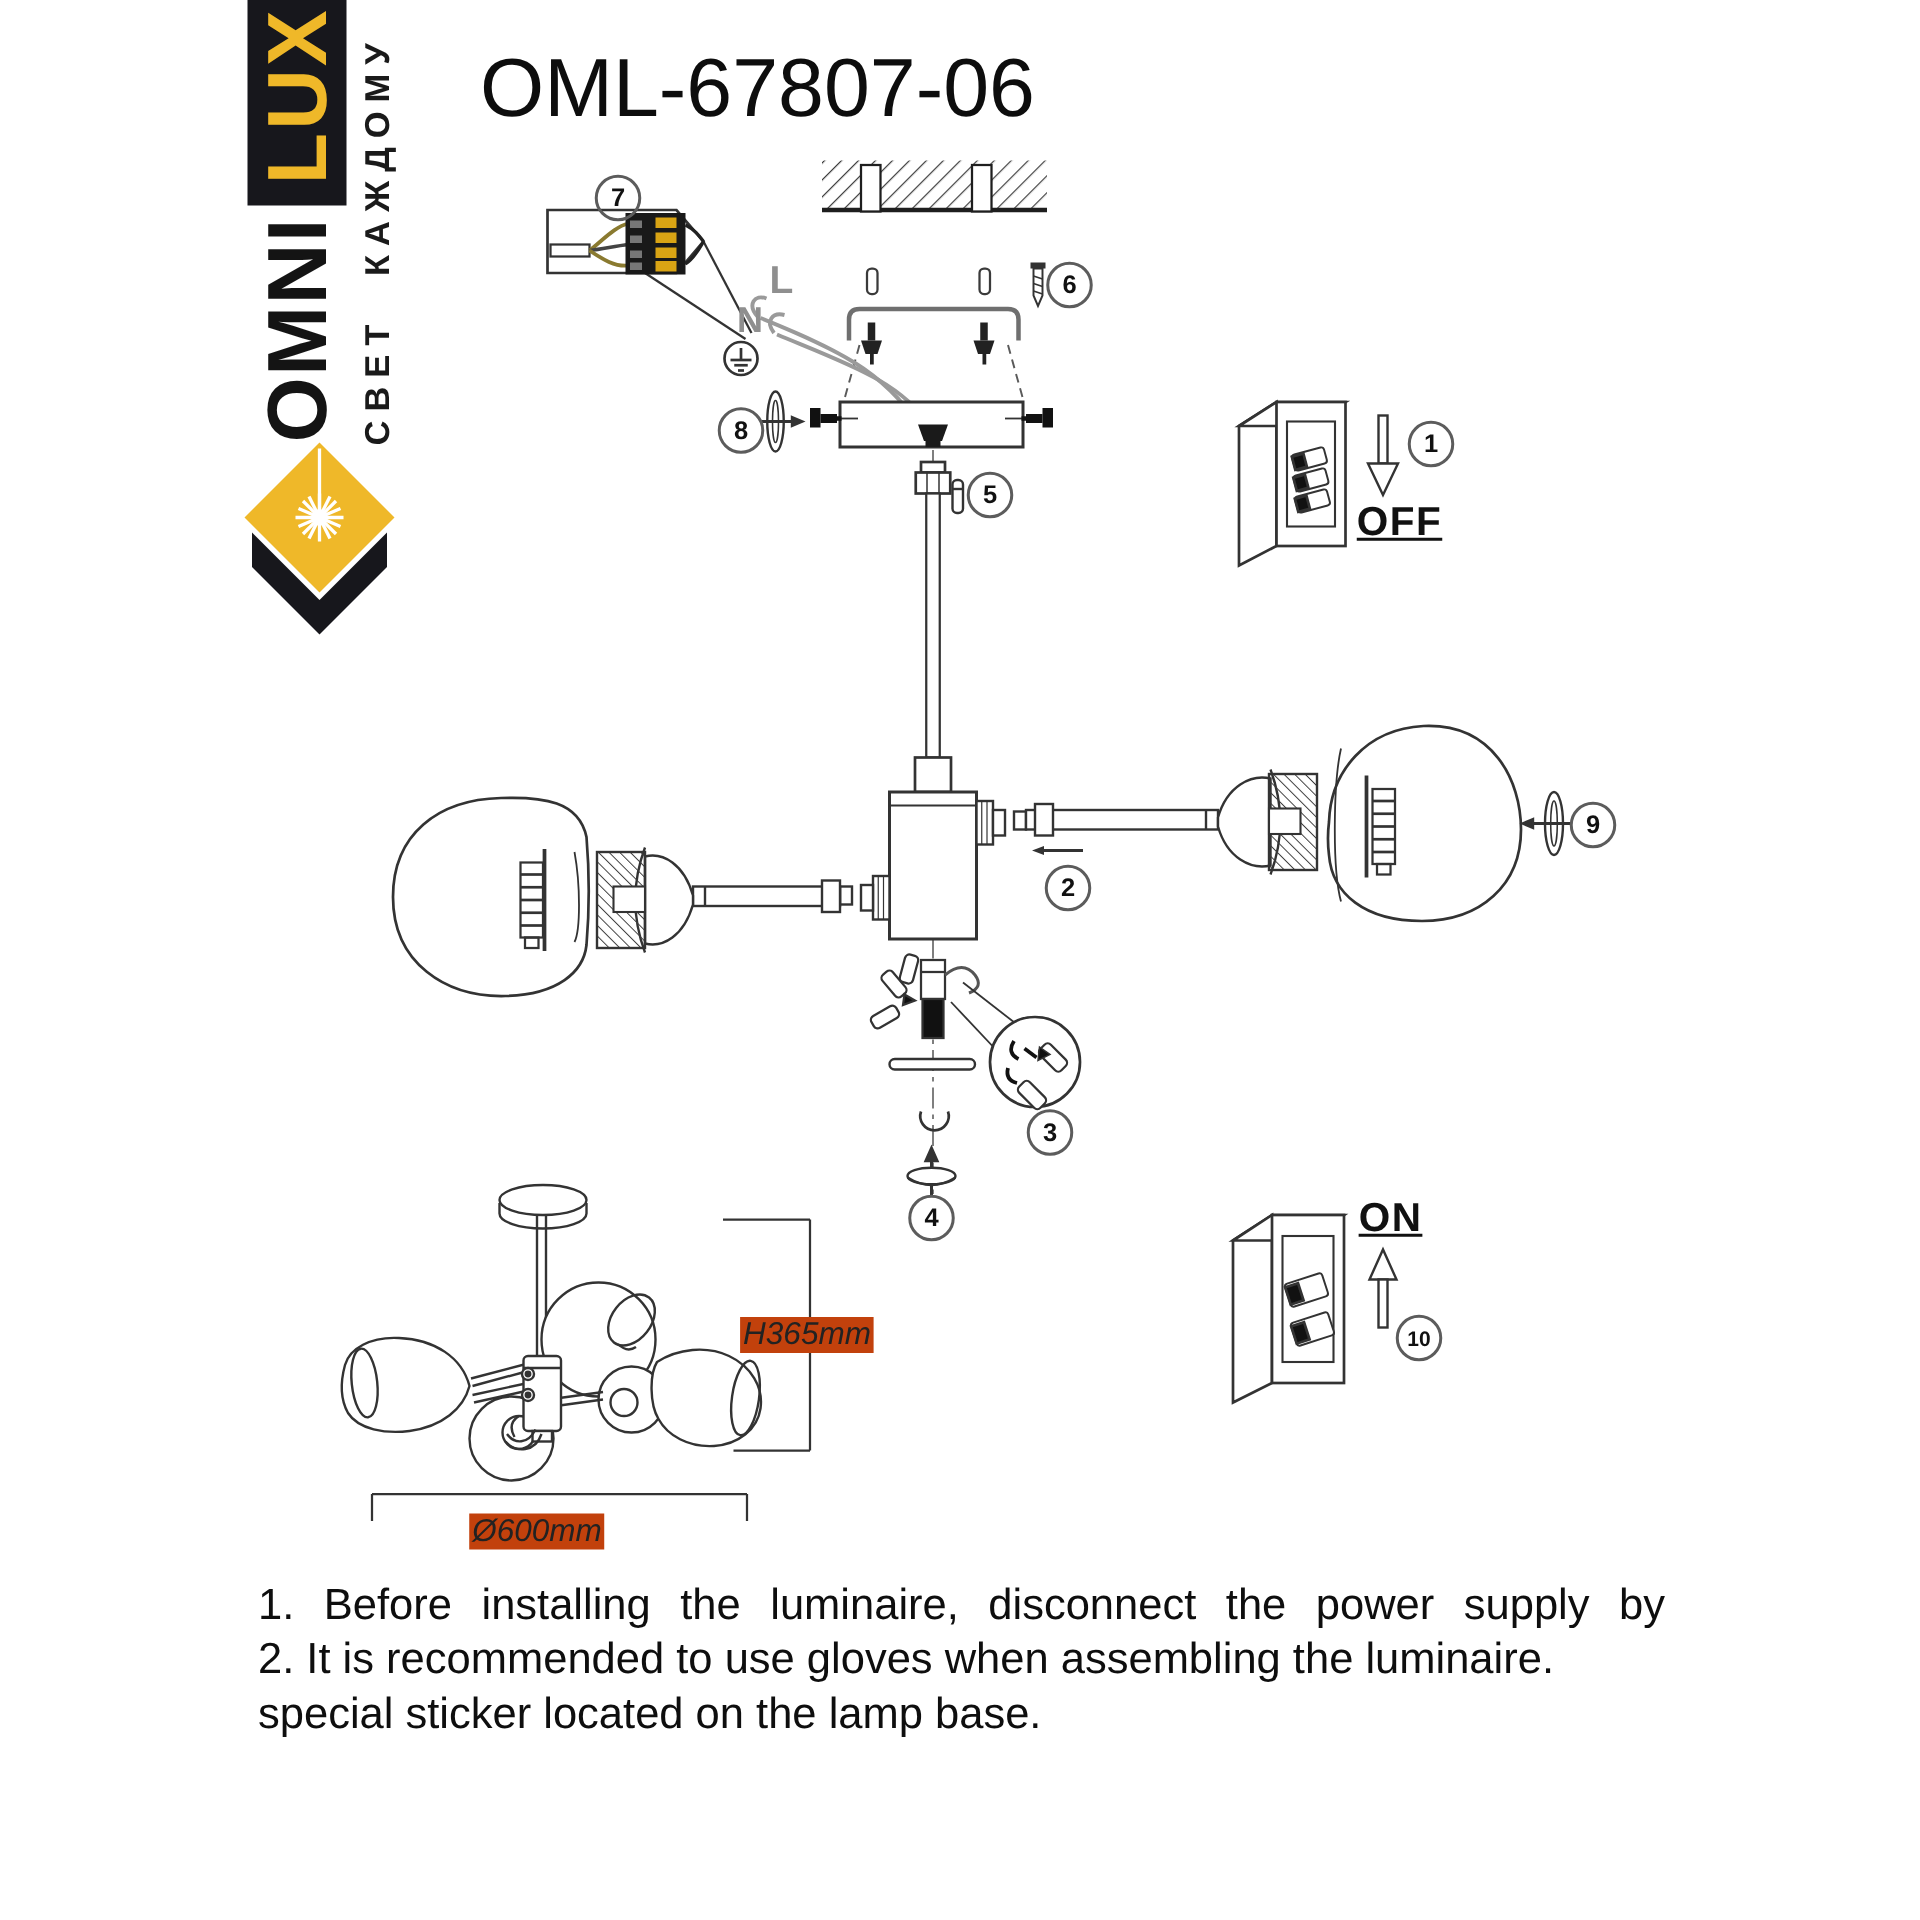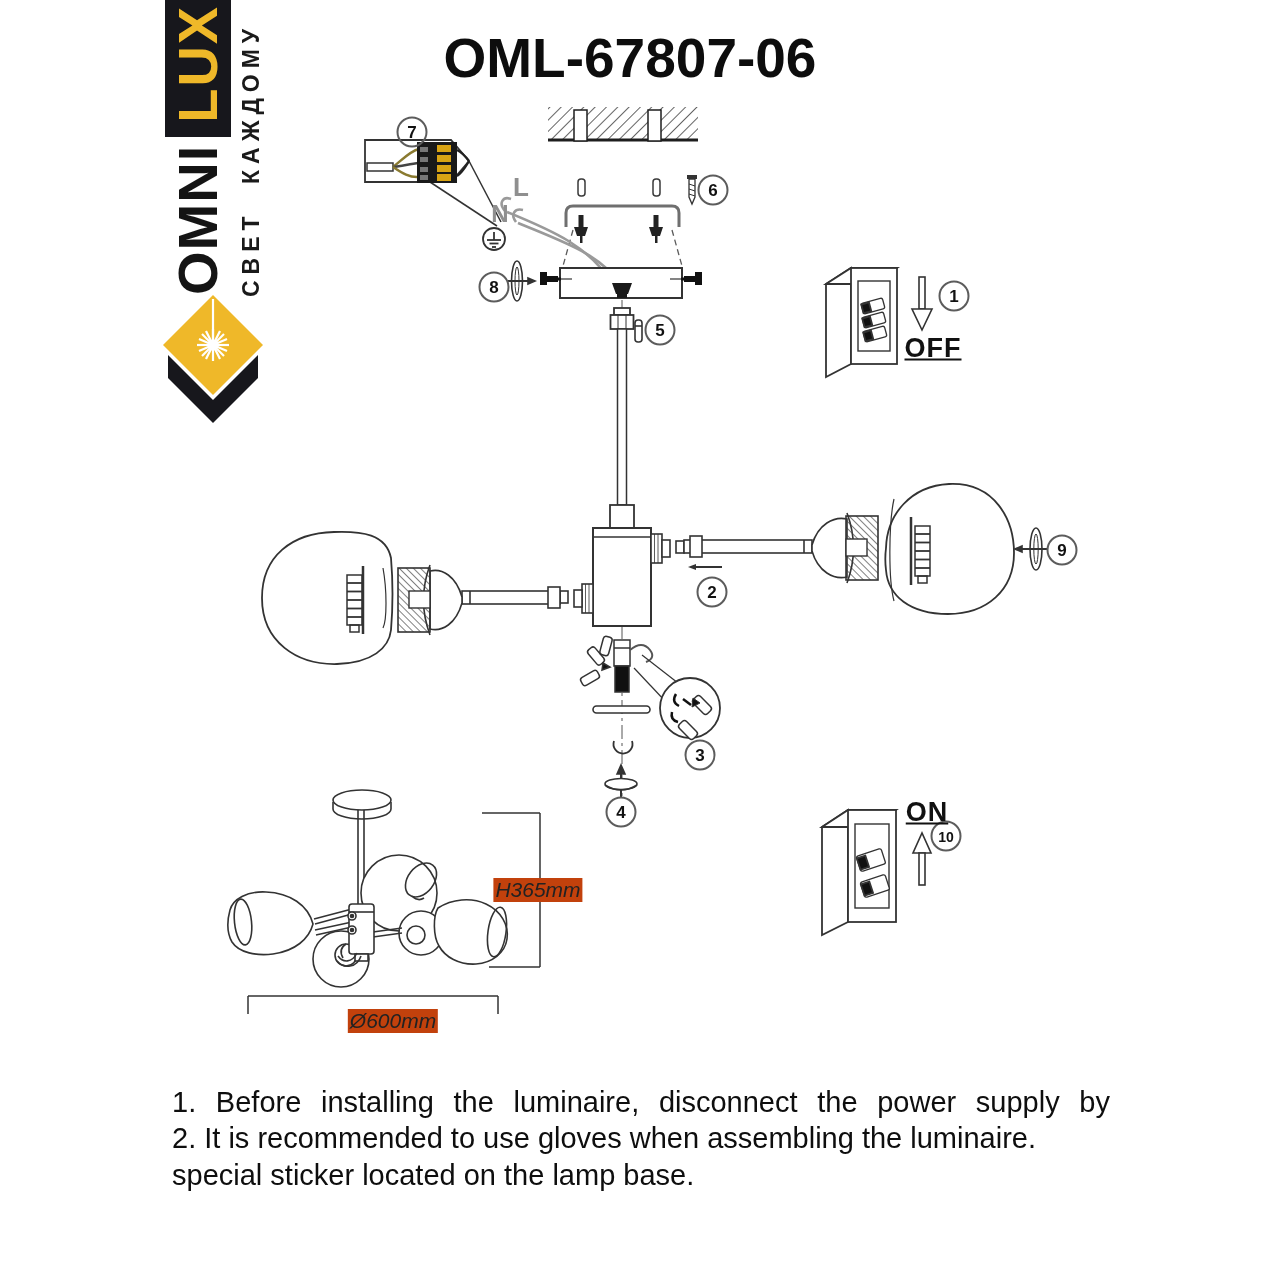--- a/index.html
+++ b/index.html
@@ -3,22 +3,22 @@
 <meta charset="utf-8">
 <style>
   html,body{margin:0;padding:0;}
   body{
     width:1280px;height:1280px;position:relative;background:#ffffff;
     font-family:"Liberation Sans",sans-serif;color:#111;overflow:hidden;
   }
   .abs{position:absolute;}
   
   .title{
-    left:320px;top:26px;width:620px;text-align:center;
-    font-size:55px;font-weight:bold;letter-spacing:0px;color:#0d0d0d;
+    left:320px;top:26px;width:620px;
+    font-size:55px;font-weight:normal;letter-spacing:0px;color:#0d0d0d;
   }
   
   .brand{
     left:163px;top:295px;width:292px;height:70px;
     transform:rotate(-90deg);transform-origin:0 0;
     display:flex;align-items:center;
   }
   .brand-omni{
     font-weight:900;font-size:56px;letter-spacing:1px;color:#141414;
     line-height:70px;
@@ -41,21 +41,21 @@
     font-size:17px;font-weight:bold;color:#111;background:#fff0;
     transform:translate(-50%,-50%);
   }
   .callout.small{font-size:14px;}
   .lbl{transform:translate(-50%,-50%);font-weight:bold;white-space:nowrap;}
   .lbl-wire{color:#8f8f8f;font-size:26px;}
   .lbl-switch{color:#111;font-size:27px;letter-spacing:1px;text-decoration:underline;}
   .lbl-dim{color:#222;font-size:21px;font-weight:normal;background:#c2410c;padding:0 2px;font-style:italic;}
   
   .instructions{
-    left:172px;top:1052px;width:938px;font-size:29px;line-height:36.4px;color:#0e0e0e;margin-top:32px;
+    left:172px;top:1052px;width:938px;font-size:29px;line-height:36.4px;color:#0e0e0e;
   }
   .instr-line{white-space:normal;}
   .instr-line.stretch{text-align:justify;text-align-last:justify;}
   svg{display:block;}
 </style>
 </head>
 <body>
 
 <div class="abs title">OML-67807-06</div>
 
@@ -409,26 +409,26 @@
 
 <div class="abs callout" style="left:412px;top:132px">7</div>
 <div class="abs callout" style="left:713px;top:190px">6</div>
 <div class="abs callout" style="left:494px;top:287px">8</div>
 <div class="abs callout" style="left:660px;top:330px">5</div>
 <div class="abs callout" style="left:954px;top:296px">1</div>
 <div class="abs callout" style="left:712px;top:592px">2</div>
 <div class="abs callout" style="left:1062px;top:550px">9</div>
 <div class="abs callout" style="left:700px;top:755px">3</div>
 <div class="abs callout" style="left:621px;top:812px">4</div>
-<div class="abs callout small" style="left:946px;top:836px">10</div>
+<div class="abs callout small" style="left:946px;top:892px">10</div>
 
 <div class="abs lbl lbl-wire" style="left:521px;top:187px">L</div>
 <div class="abs lbl lbl-wire" style="left:500px;top:214px;font-size:24px">N</div>
 <div class="abs lbl lbl-switch" style="left:933px;top:348px">OFF</div>
 <div class="abs lbl lbl-switch" style="left:927px;top:812px">ON</div>
 <div class="abs lbl lbl-dim" style="left:538px;top:890px">H365mm</div>
-<div class="abs lbl lbl-dim" style="left:393px;top:1021px">Ø600mm</div>
+<div class="abs lbl lbl-dim" style="left:358px;top:1021px">Ø600mm</div>
 
 <div class="abs instructions">
   <div class="instr-line stretch">1. Before installing the luminaire, disconnect the power supply by</div>
   <div class="instr-line">2. It is recommended to use gloves when assembling the luminaire.</div>
   <div class="instr-line">special sticker located on the lamp base.</div>
 </div>
 
 </body></html>

